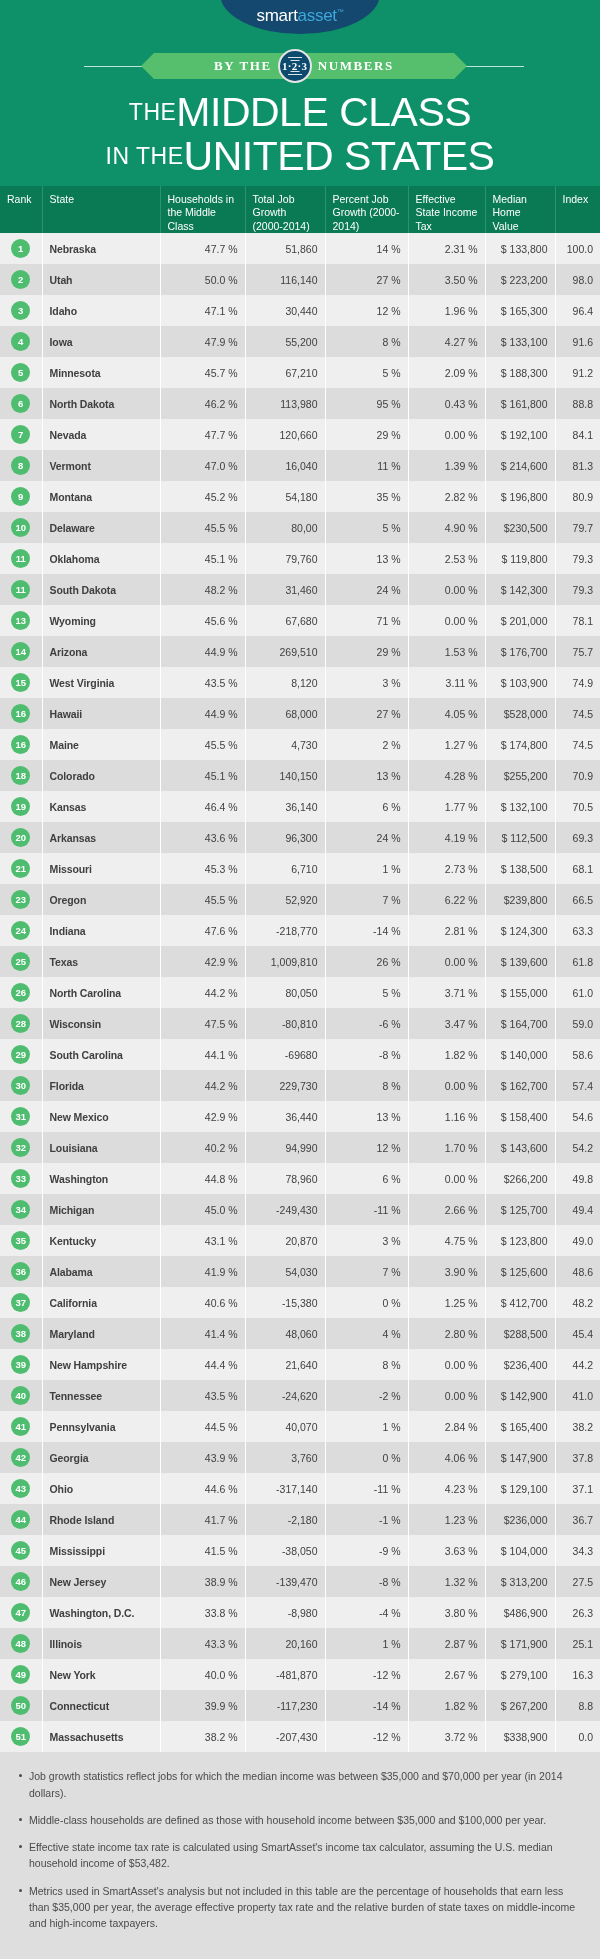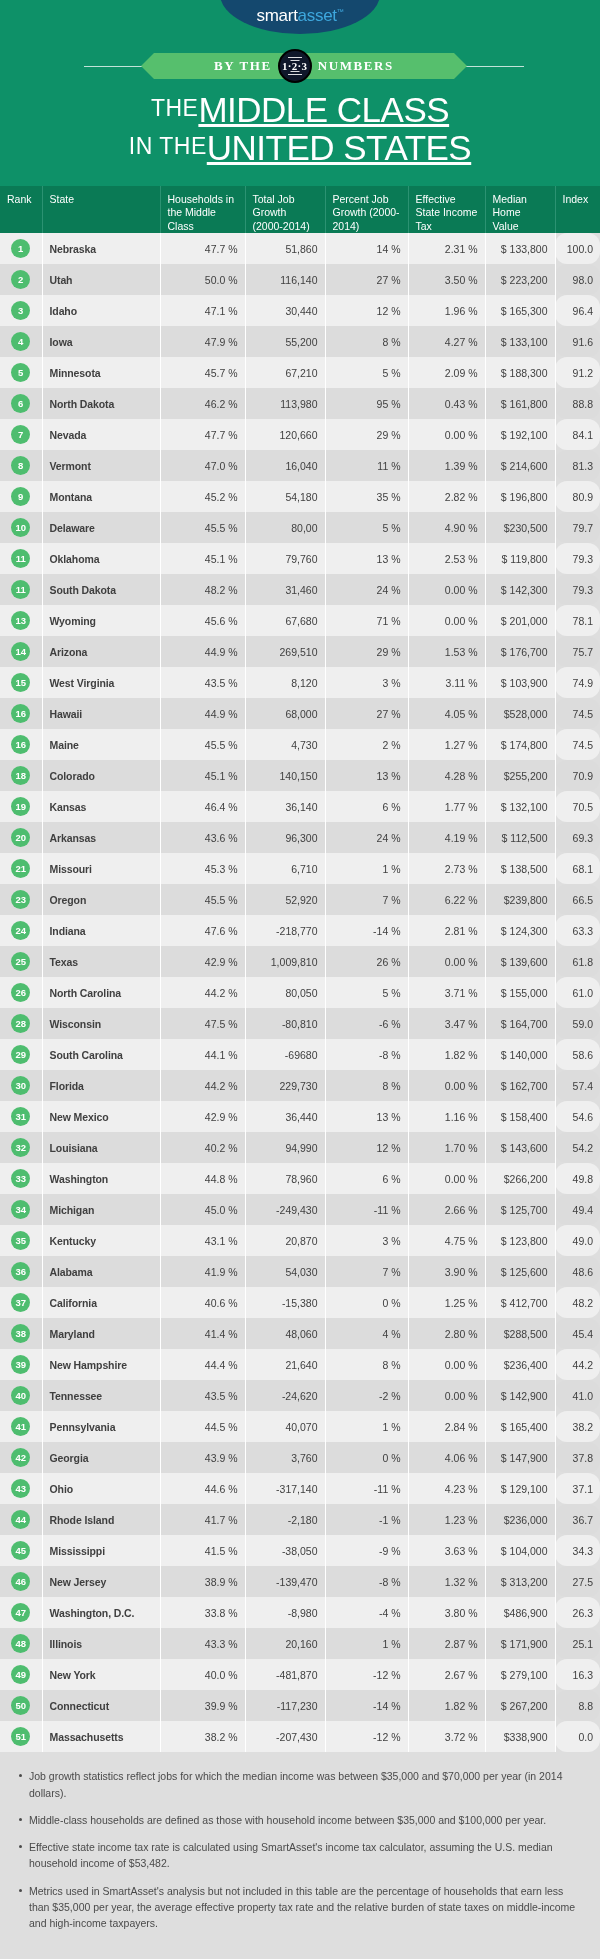--- a/index.html
+++ b/index.html
@@ -93,22 +93,22 @@
   .ribbon-word {
     font-family: "Liberation Serif", serif;
     font-size: 13px;
     letter-spacing: 1.6px;
     color: #ffffff;
     font-weight: 700;
   }
   .badge123 {
     width: 34px; height: 34px;
     border-radius: 50%;
-    border: 2px solid #000000;
-    background: #0f172a;
+    border: 2px solid #e5e5e5;
+    background: #0c4a6e;
     display: flex;
     align-items: center;
     justify-content: center;
     flex-direction: column;
     position: relative;
     flex: none;
   }
   .badge123 .num {
     font-family: "Liberation Serif", serif;
     font-size: 11px;
@@ -142,24 +142,23 @@
     white-space: nowrap;
   }
   .title .l1 { margin-bottom: 3px; }
   .title .small {
     font-size: 23px;
     font-weight: 300;
     letter-spacing: 0.5px;
     vertical-align: 6px;
   }
   .title .big {
-    font-size: 35px;
+    font-size: 41px;
     font-weight: 300;
     letter-spacing: -0.5px;
-    text-decoration: underline;
   }
 
   
   table.data {
     width: 600px;
     border-collapse: collapse;
     table-layout: fixed;
   }
   table.data thead th {
     background: #0a7a55;
@@ -177,21 +176,21 @@
 
   table.data tbody td {
     font-size: 10.5px;
     color: #3f3f3f;
     padding: 0 7px;
     height: 31px;
     border-right: 1px solid #ffffff;
     vertical-align: middle;
     white-space: nowrap;
   }
-  table.data tbody td:last-child { border-right: none; border-radius: 12px; }
+  table.data tbody td:last-child { border-right: none; }
   table.data tbody tr:nth-child(odd)  td { background: #efefef; }
   table.data tbody tr:nth-child(even) td { background: #dcdcdc; }
 
   td.c-rank {
     text-align: center;
     padding: 0;
     border-right: 1px solid #ffffff;
   }
   .rank-badge {
     display: inline-flex;

